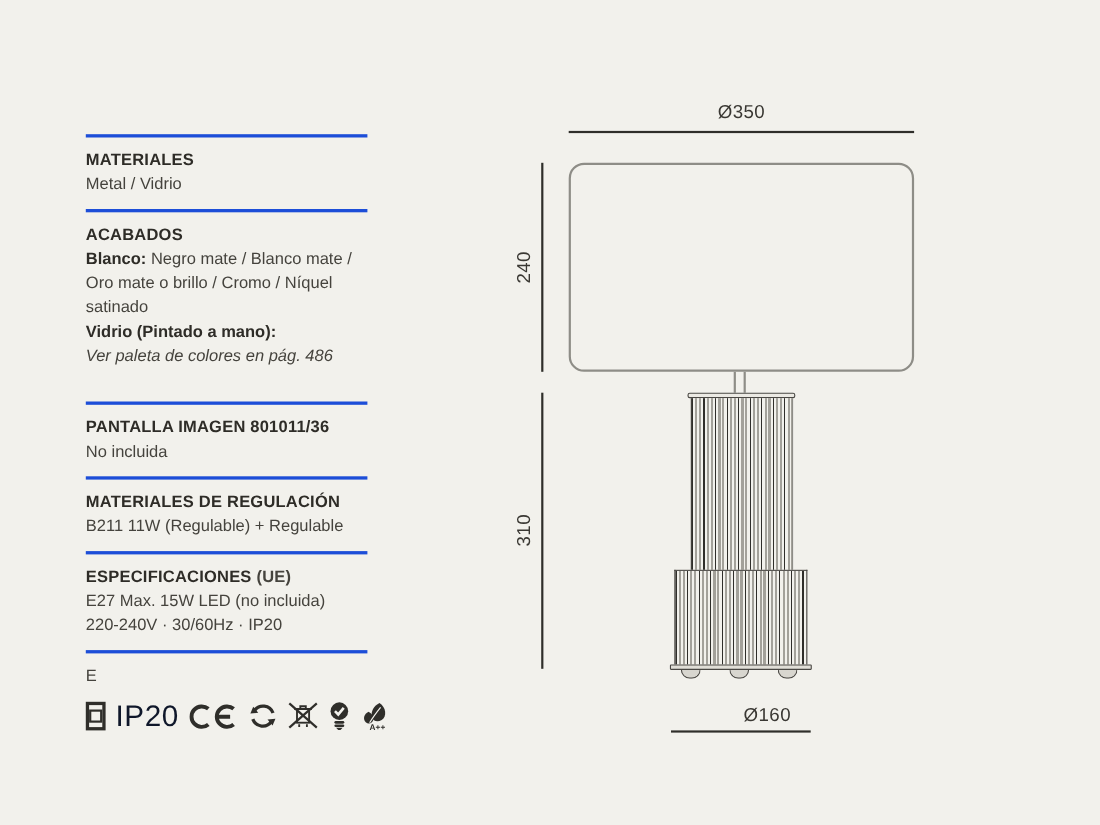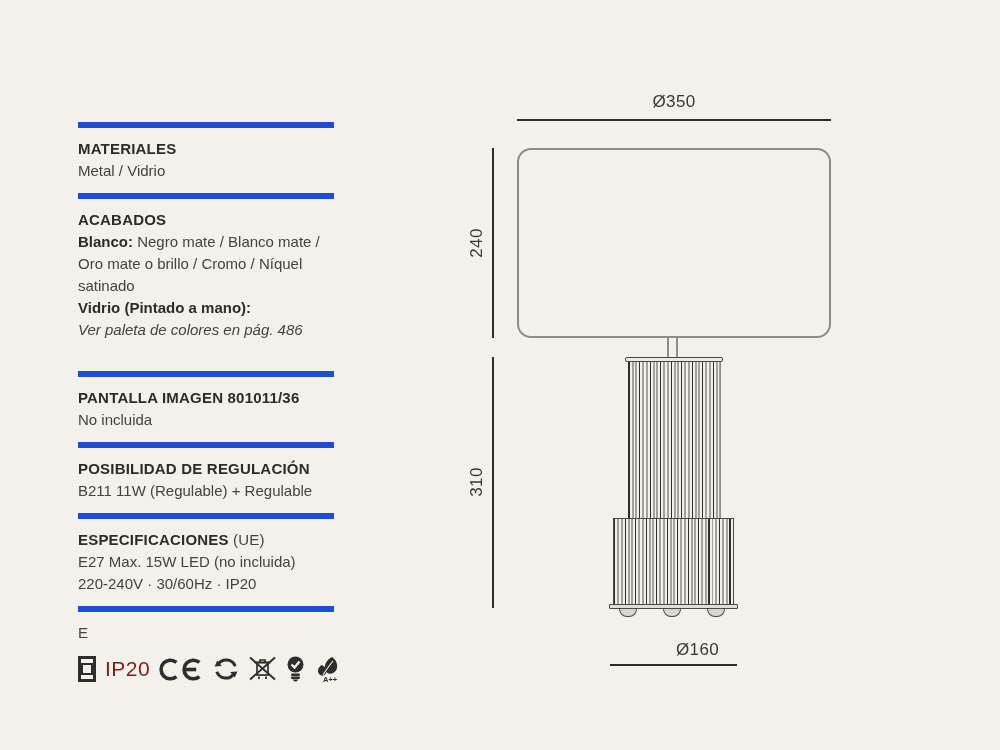--- a/index.html
+++ b/index.html
@@ -10,42 +10,42 @@
     color: #45433d;
     overflow: hidden;
     position: relative;
   }
   
   .spec-panel {
     position: absolute;
     left: 78px; top: 122px;
     width: 256px;
   }
-  .section { border-top: 6px solid #1d4ed8; padding-top: 10px; margin-bottom: 11px; }
+  .section { border-top: 3px solid #1d4ed8; padding-top: 10px; margin-bottom: 11px; }
   .section h3 {
     font-size: 15px; font-weight: 700; line-height: 22px;
     letter-spacing: 0.2px; color: #2e2c27;
   }
-  .section h3 .normal { font-weight: 400; color: #45433d; }
+  .section h3 .normal { font-weight: 700; color: #45433d; }
   .section p { font-size: 15px; line-height: 22px; color: #45433d; }
   .section p strong { color: #2e2c27; }
   .italic { font-style: italic; }
   .section.gap-after { margin-bottom: 30px; }
   
   .cert-row {
     display: flex; align-items: center; gap: 9px;
     margin-top: 8px; height: 28px;
   }
   .cert-row svg { display: block; }
   .sq-outer {
     width: 26px; height: 26px; border: 3px solid #2f2e2a;
     display: flex; align-items: center; justify-content: center;
   }
   .sq-inner { width: 12px; height: 12px; border: 2.5px solid #2f2e2a; }
-  .ip-text { font-size: 21px; color: #7f1d1d; letter-spacing: 0.5px; font-weight: 500; }
+  .ip-text { font-size: 27px; color: #0f172a; letter-spacing: 0.5px; font-weight: 500; }
   
   .drawing { position: absolute; left: 0; top: 0; width: 1000px; height: 658px; }
   .dim-label {
     position: absolute; font-size: 17px; color: #3a3833;
     text-align: center; letter-spacing: 0.4px;
   }
   .dim-line { position: absolute; background: #2f2e2a; }
   .vlabel {
     position: absolute; width: 40px; height: 20px; font-size: 17px;
     color: #3a3833; text-align: center; letter-spacing: 0.4px;
@@ -108,21 +108,21 @@
     <p><strong>Vidrio (Pintado a mano)</strong><strong>:</strong></p>
     <p class="italic">Ver paleta de colores en pág. 486</p>
   </div>
 
   <div class="section">
     <h3>PANTALLA IMAGEN 801011/36</h3>
     <p>No incluida</p>
   </div>
 
   <div class="section">
-    <h3>POSIBILIDAD DE REGULACIÓN</h3>
+    <h3>MATERIALES DE REGULACIÓN</h3>
     <p>B211 11W (Regulable) + Regulable</p>
   </div>
 
   <div class="section">
     <h3><span>ESPECIFICACIONES</span><span class="normal"> (UE)</span></h3>
     <p>E27 Max. 15W LED (no incluida)</p>
     <p>220-240V · 30/60Hz · IP20</p>
   </div>
 
   <div class="section">

